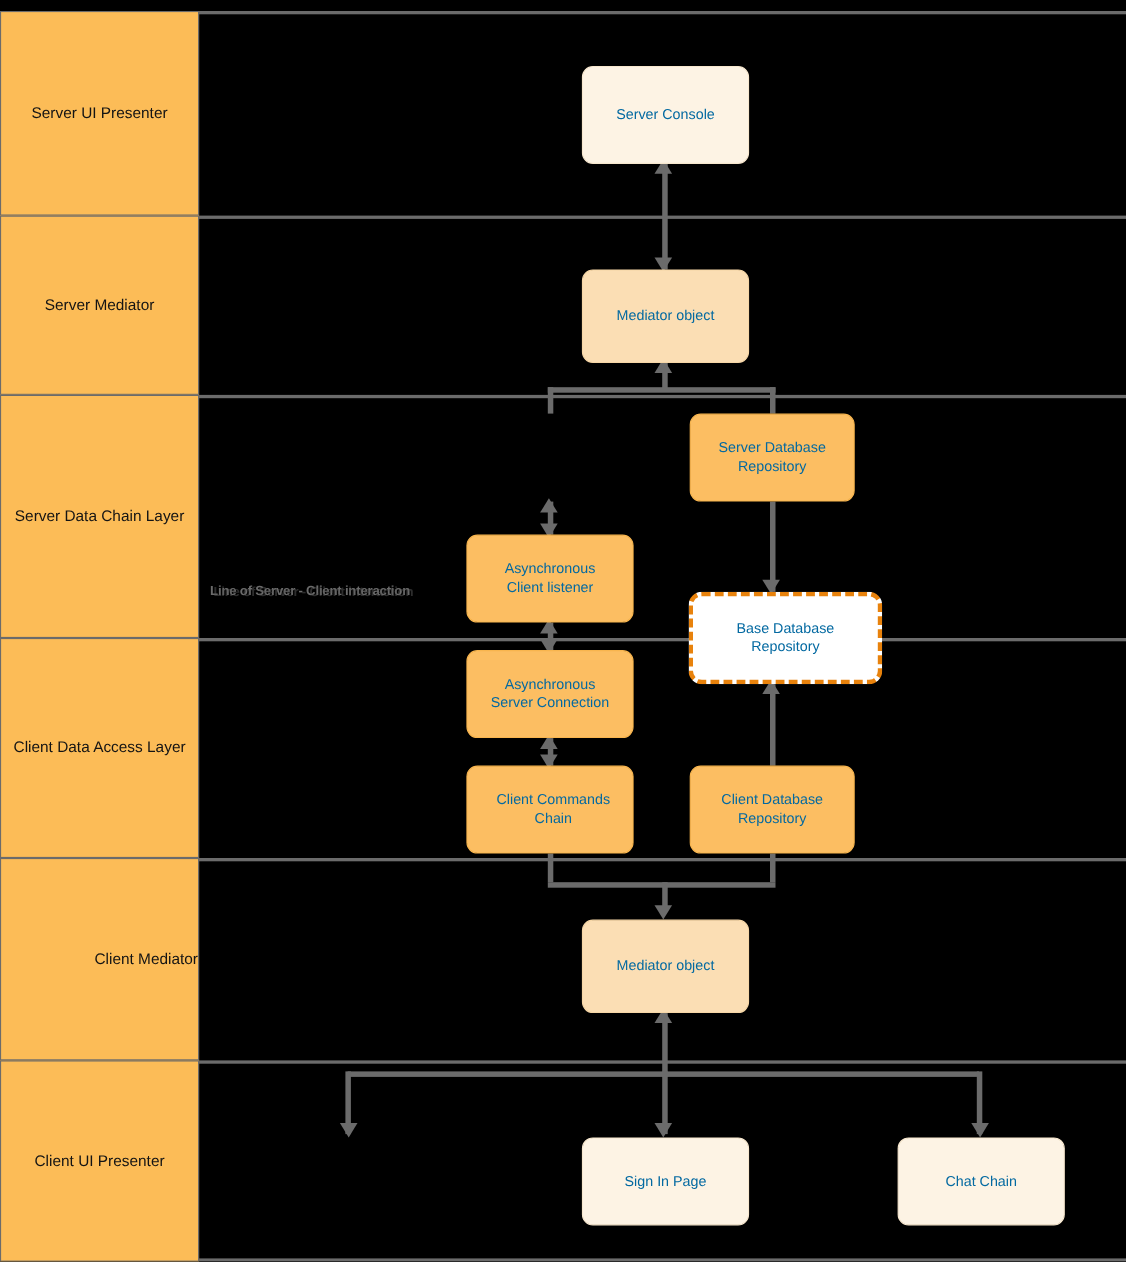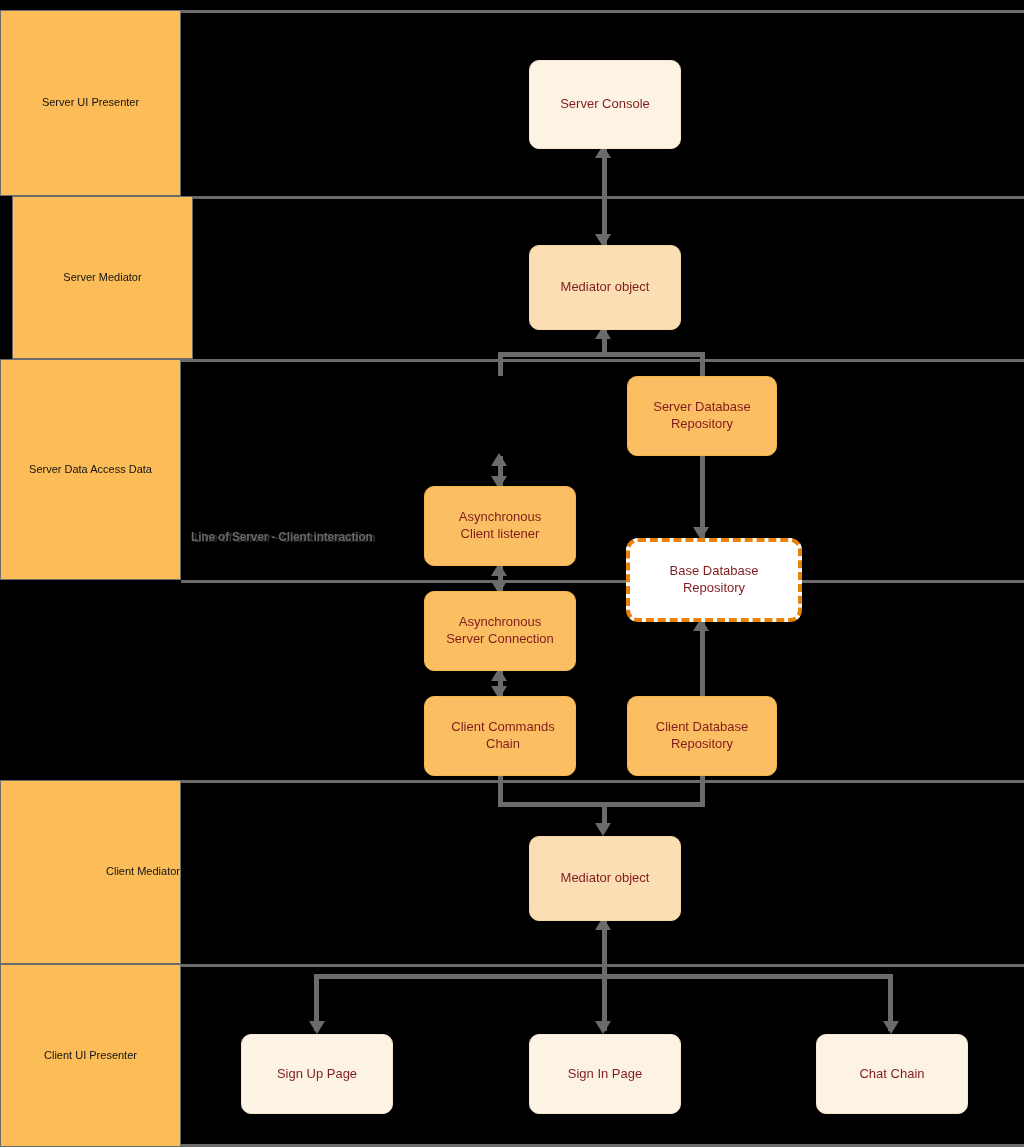--- a/index.html
+++ b/index.html
@@ -24,21 +24,21 @@
     left: 0;
     width: 181px;
     background: #FCBC57;
     border: 1px solid #6B6B6B;
     box-sizing: border-box;
     display: flex;
     align-items: center;
     justify-content: center;
     text-align: center;
     color: #141414;
-    font-size: 11px;
+    font-size: 14px;
     line-height: 1.25;
   }
 
   
   .lane-body {
     position: absolute;
     left: 181px;
     width: 843px;
     background: #000000;
     border-top: 3px solid #6B6B6B;
@@ -50,21 +50,21 @@
 
   
   .node {
     position: absolute;
     box-sizing: border-box;
     border-radius: 10px;
     display: flex;
     align-items: center;
     justify-content: center;
     text-align: center;
-    color: #7f1d1d;
+    color: #0369a1;
     font-size: 13px;
     line-height: 1.3;
     padding: 4px 8px;
     z-index: 6;
   }
   .node.cream {
     background: #FDF3E4;
     border: 1px solid #F7E7CE;
   }
   .node.peach {
@@ -136,25 +136,28 @@
   <div class="lane-body" style="top:10px;height:186px;"></div>
   <div class="lane-body" style="top:196px;height:163px;"></div>
   <div class="lane-body" style="top:359px;height:221px;"></div>
   <div class="lane-body" style="top:580px;height:200px;"></div>
   <div class="lane-body" style="top:780px;height:184px;"></div>
   <div class="lane-body last" style="top:964px;height:183px;"></div>
 
   <div class="lane-label" style="top:10px;height:186px;">
     <span>Server UI Presenter</span>
   </div>
-  <div class="lane-label" style="top:196px;height:163px;margin-left:12px;">
+  <div class="lane-label" style="top:196px;height:163px;">
     <span>Server Mediator</span>
   </div>
   <div class="lane-label" style="top:359px;height:221px;">
-    <span>Server Data Access Data</span>
+    <span>Server Data Chain Layer</span>
+  </div>
+  <div class="lane-label" style="top:580px;height:200px;">
+    <span>Client Data Access Layer</span>
   </div>
   <div class="lane-label" style="top:780px;height:184px;justify-content:flex-end;">
     <span>Client Mediator</span>
   </div>
   <div class="lane-label" style="top:964px;height:183px;">
     <span>Client UI Presenter</span>
   </div>
 
   <div class="conn-v" style="left:602px;top:149px;height:96px;"></div>
   <div class="arrow up" style="left:595px;top:145px;"></div>
@@ -221,23 +224,20 @@
   </div>
   <div class="node amber" style="left:424px;top:696px;width:152px;height:80px;padding-left:14px;">
     <span>Client Commands<br>Chain</span>
   </div>
   <div class="node amber" style="left:627px;top:696px;width:150px;height:80px;">
     <span>Client Database<br>Repository</span>
   </div>
   <div class="node peach" style="left:529px;top:836px;width:152px;height:85px;">
     <span>Mediator object</span>
   </div>
-  <div class="node cream" style="left:241px;top:1034px;width:152px;height:80px;">
-    <span>Sign Up Page</span>
-  </div>
   <div class="node cream" style="left:529px;top:1034px;width:152px;height:80px;">
     <span>Sign In Page</span>
   </div>
   <div class="node cream" style="left:816px;top:1034px;width:152px;height:80px;">
     <span>Chat Chain</span>
   </div>
 
   <div class="divider-label" style="left:191px;top:530px;">
     <span class="ghost">Line of Server - Client interaction</span>
     <span>Line of Server - Client interaction</span>

